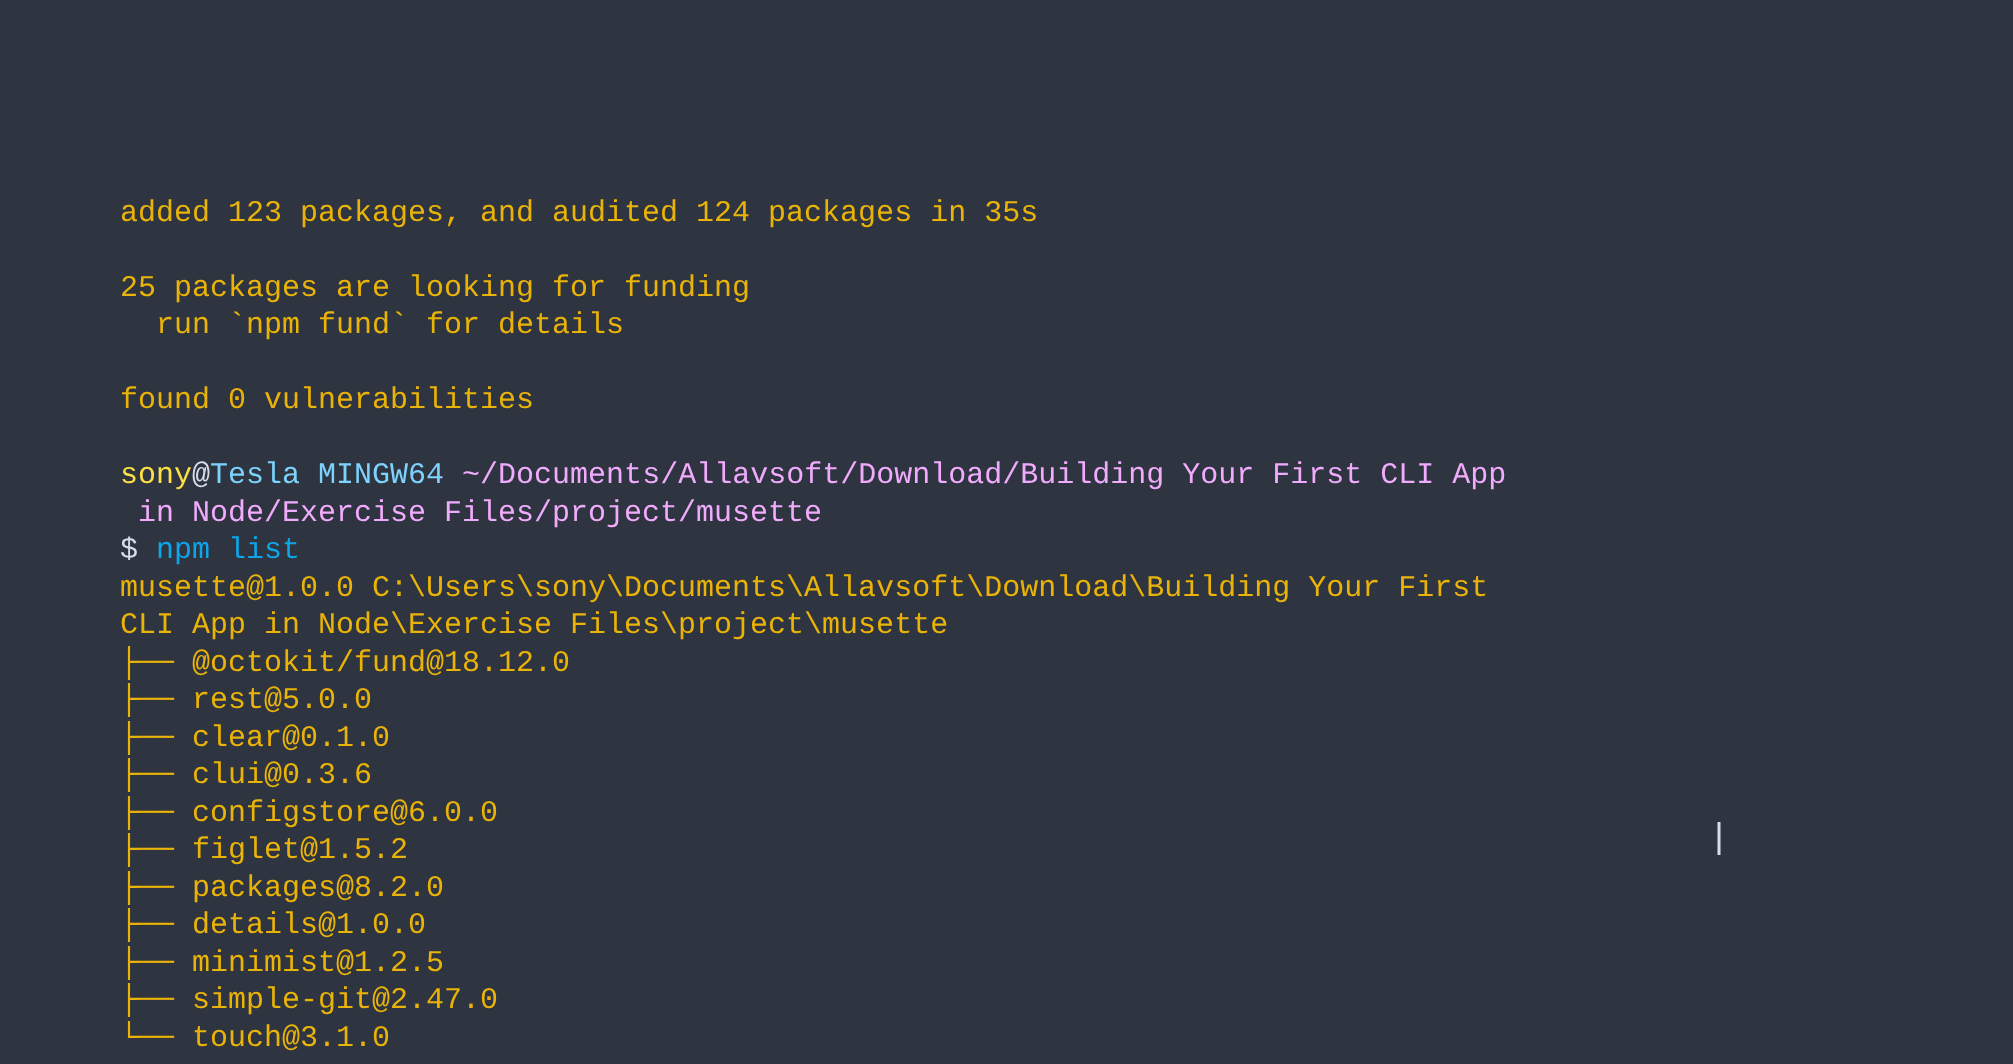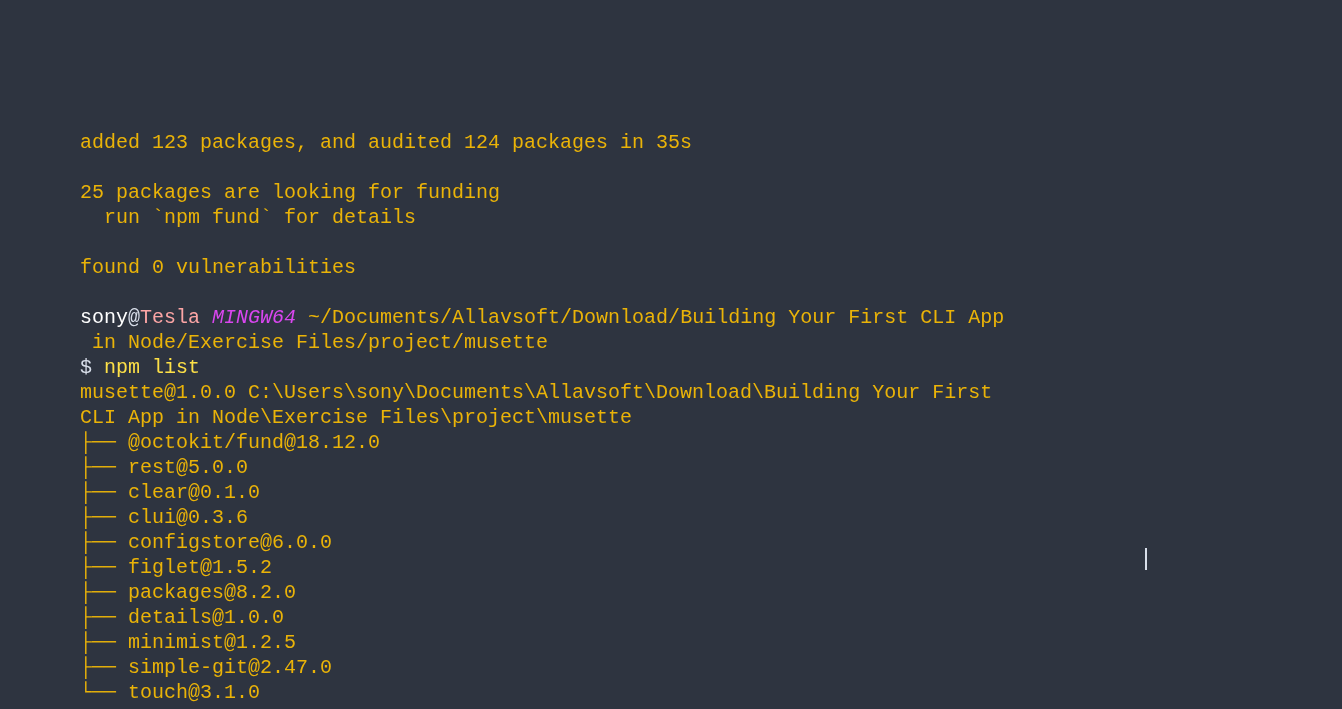--- a/index.html
+++ b/index.html
@@ -15,27 +15,27 @@
       line-height: 1.25;
       padding: 0;
       width: 1342px;
       height: 709px;
       overflow: hidden;
       white-space: pre;
     }
     .terminal {
       padding: 30px 0 0 80px;
     }
-    .user { color: #ffffff; }
+    .user { color: #fde047; }
     .at { color: #d8dee9; }
-    .host { color: #fca5a5; }
-    .env { color: #d946ef; font-style: italic; }
-    .path { color: #eab308; }
+    .host { color: #7dd3fc; }
+    .env { color: #7dd3fc; }
+    .path { color: #f0abfc; }
     .prompt { color: #d8dee9; }
-    .cmd { color: #fde047; }
+    .cmd { color: #0ea5e9; }
     .output { color: #eab308; }
     .cursor {
       display: inline-block;
       width: 2px;
       height: 22px;
       background: #d8dee9;
       vertical-align: middle;
       position: absolute;
       left: 1145px;
       top: 548px;

